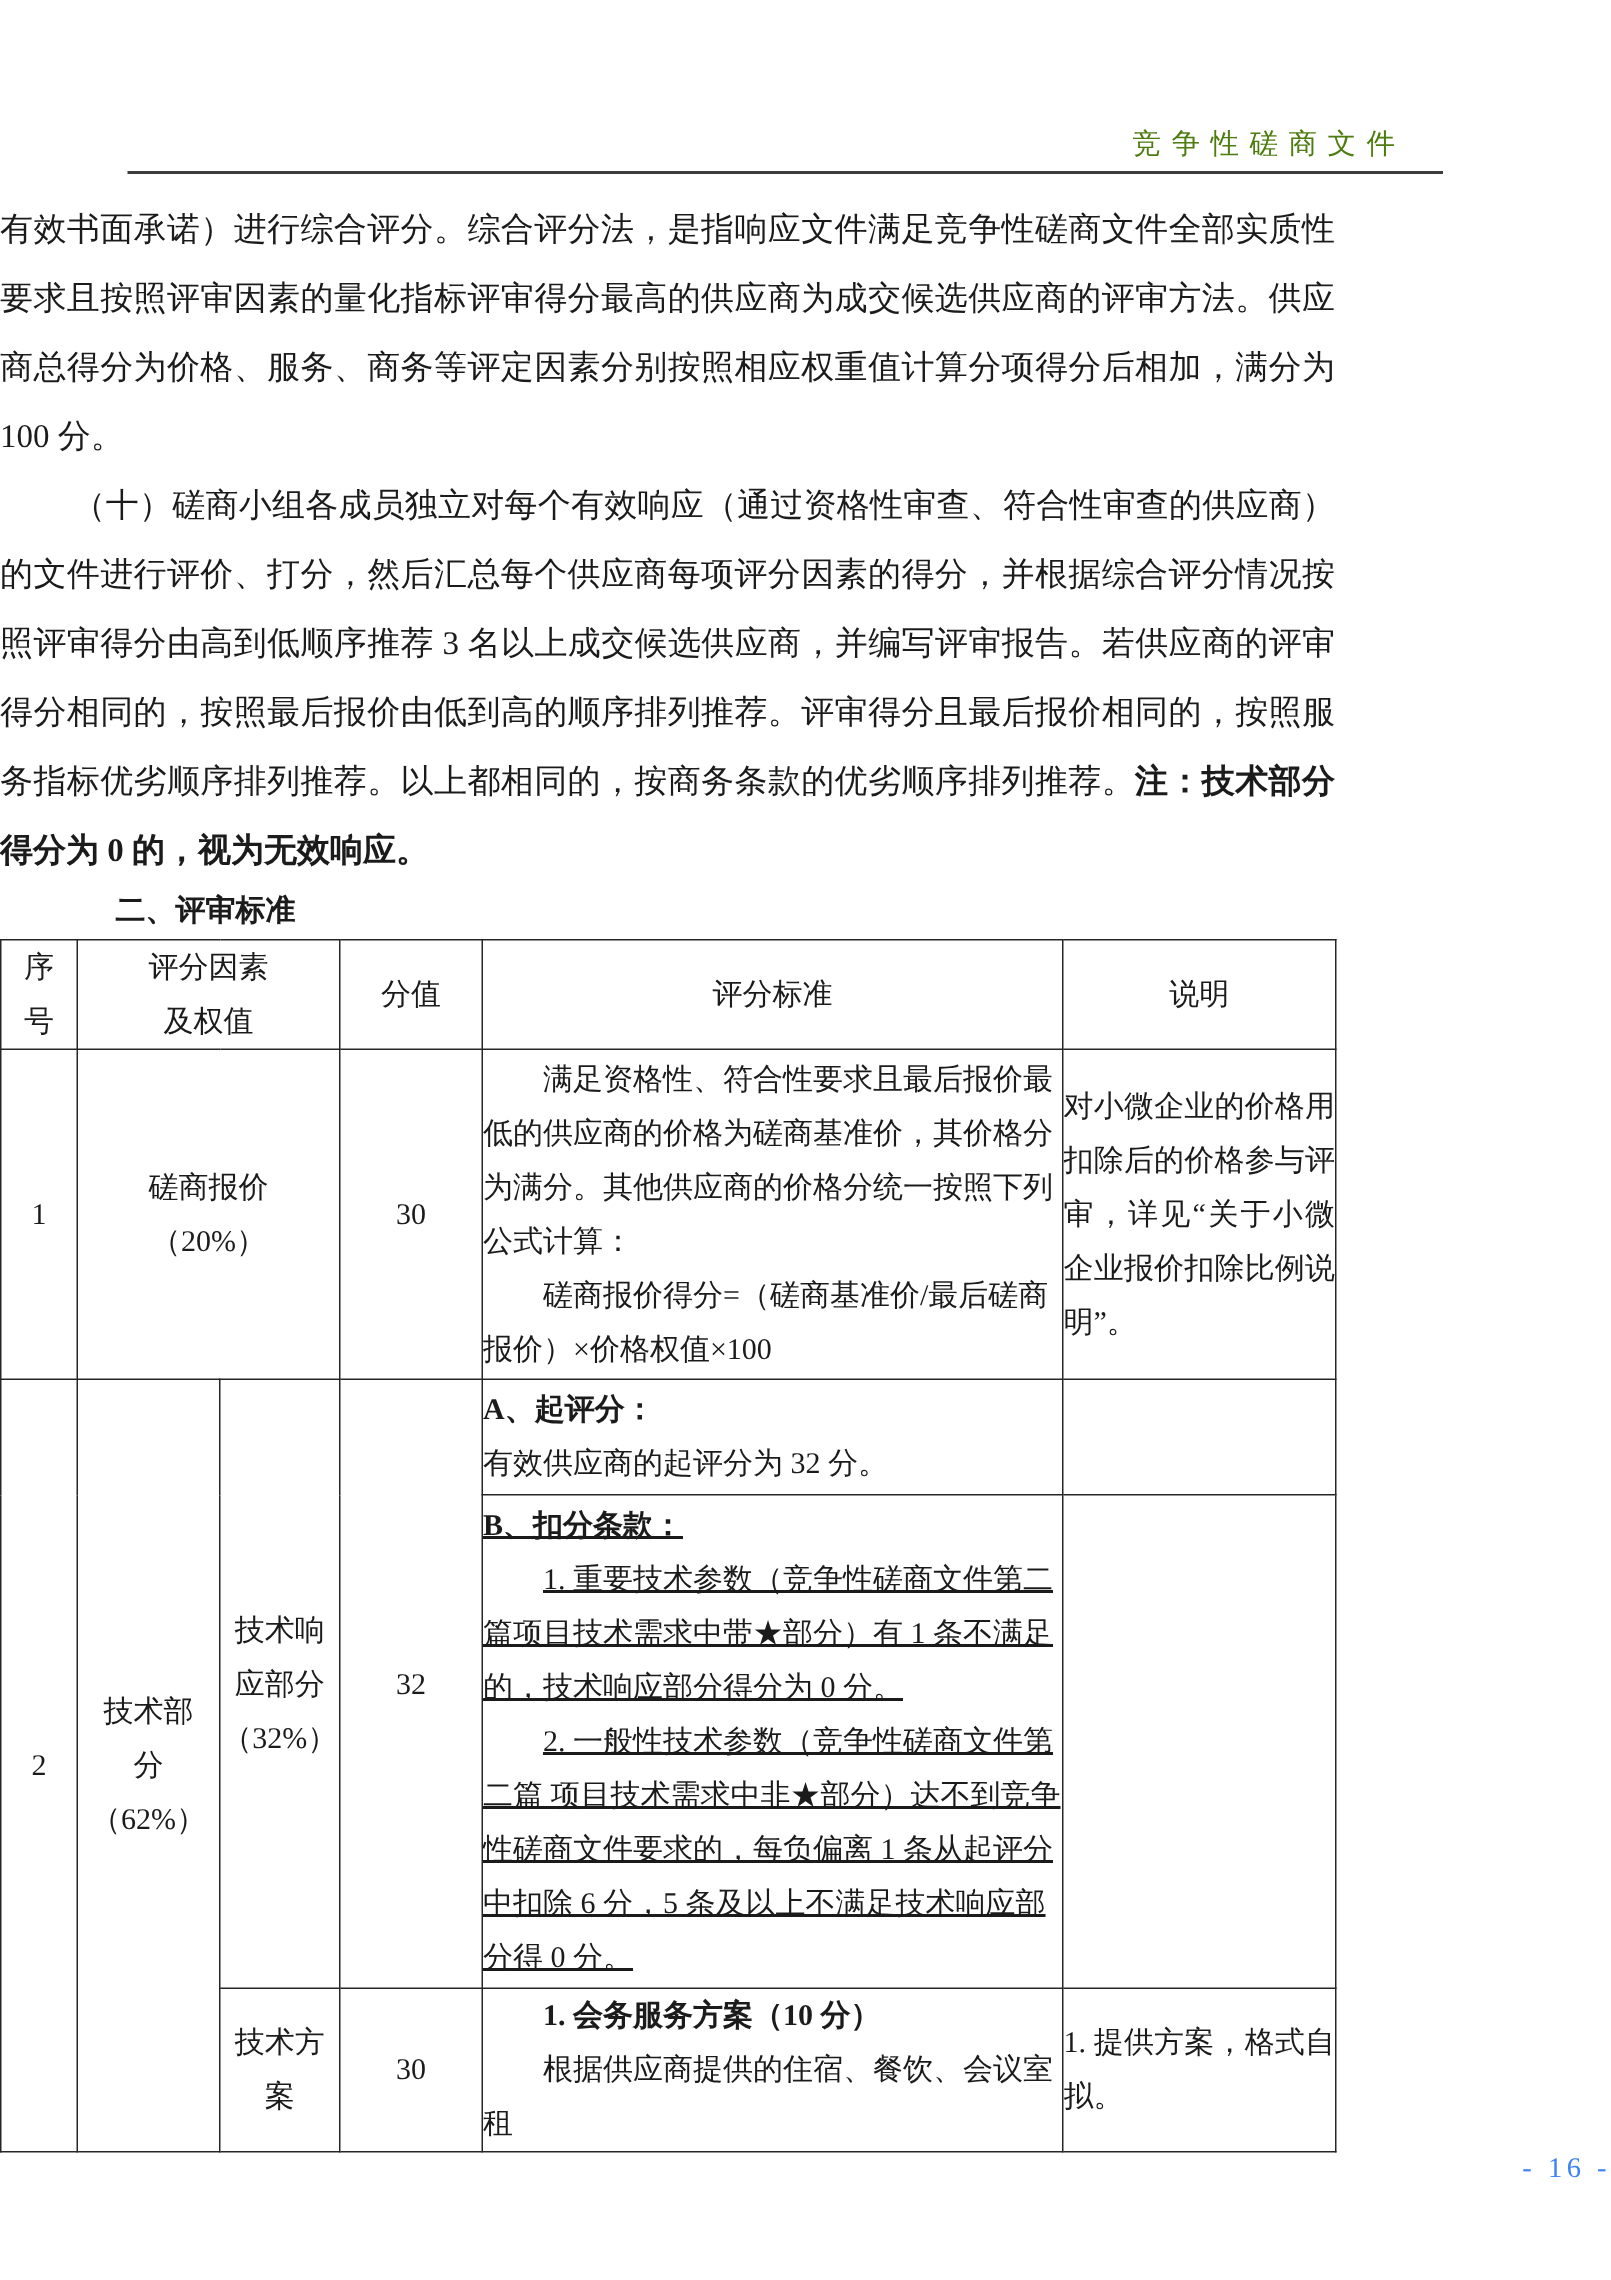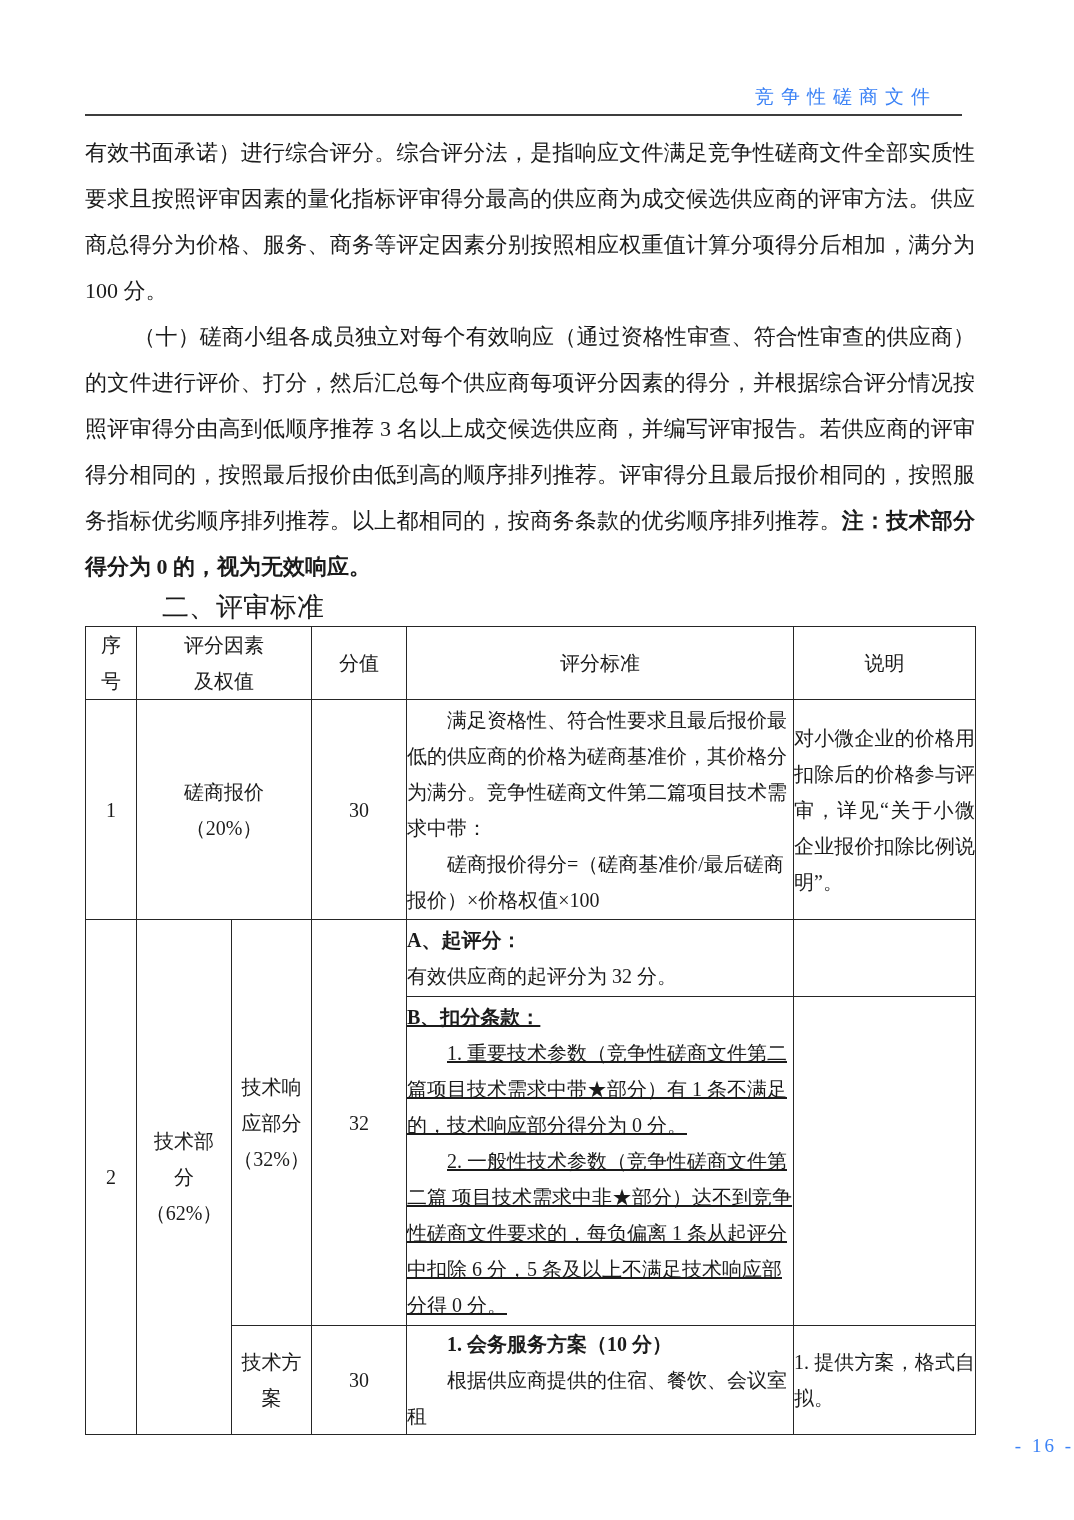--- a/index.html
+++ b/index.html
@@ -7,32 +7,32 @@
     width:1074px;height:1520px;
     font-family:"Liberation Serif","DejaVu Serif",serif;
     color:#1b1b1b;
   }
   .page{position:relative;width:1074px;height:1520px;overflow:hidden;background:#fff;}
 
   
   .page-header{margin:0 112px 0 85px;padding-top:86px;}
   .header-title{
     text-align:right;padding-right:25px;
-    font-size:19px;letter-spacing:7px;color:#3b82f6;line-height:22px;
+    font-size:19px;letter-spacing:7px;color:#4d7c0f;line-height:22px;
   }
   .header-rule{margin-top:6px;border-bottom:2.5px solid #3d3d3d;height:0;}
 
   
-  .main{margin-left:85px;width:890px;margin-top:14px;}
+  .main{width:890px;margin-top:14px;}
   .para{margin:0;font-size:22px;line-height:46px;text-align:justify;}
   .para.indent{text-indent:2.2em;}
   .bold{font-weight:bold;}
   .section-heading{
     margin:3px 0 5px 0;padding-left:77px;
-    font-size:27px;font-weight:normal;line-height:28px;
+    font-size:20px;font-weight:bold;line-height:28px;
   }
 
   
   table.eval{border-collapse:collapse;table-layout:fixed;width:890px;}
   .eval th,.eval td{
     border:1.5px solid #262626;
     font-size:20px;font-weight:normal;line-height:36px;
     padding:0;vertical-align:middle;overflow:hidden;
   }
   .eval th{text-align:center;}
@@ -94,21 +94,21 @@
         <th>评分标准</th>
         <th>说明</th>
       </tr>
 
       <tr class="row-1">
         <td class="c">1</td>
         <td class="c pre" colspan="2">磋商报价
 （20%）</td>
         <td class="c">30</td>
         <td class="criteria">
-          <p class="ti">满足资格性、符合性要求且最后报价最低的供应商的价格为磋商基准价，其价格分为满分。竞争性磋商文件第二篇项目技术需求中带：</p>
+          <p class="ti">满足资格性、符合性要求且最后报价最低的供应商的价格为磋商基准价，其价格分为满分。其他供应商的价格分统一按照下列公式计算：</p>
           <p class="ti">磋商报价得分=（磋商基准价/最后磋商报价）×价格权值×100</p>
         </td>
         <td class="note note-r1">对小微企业的价格用扣除后的价格参与评审，详见“关于小微企业报价扣除比例说明”。</td>
       </tr>
 
       <tr class="row-2a">
         <td class="c pad-no2" rowspan="3">2</td>
         <td class="c pre pad-factor2" rowspan="3">技术部
 分（62%）</td>
         <td class="c pre pad-sub1" rowspan="2">技术响

